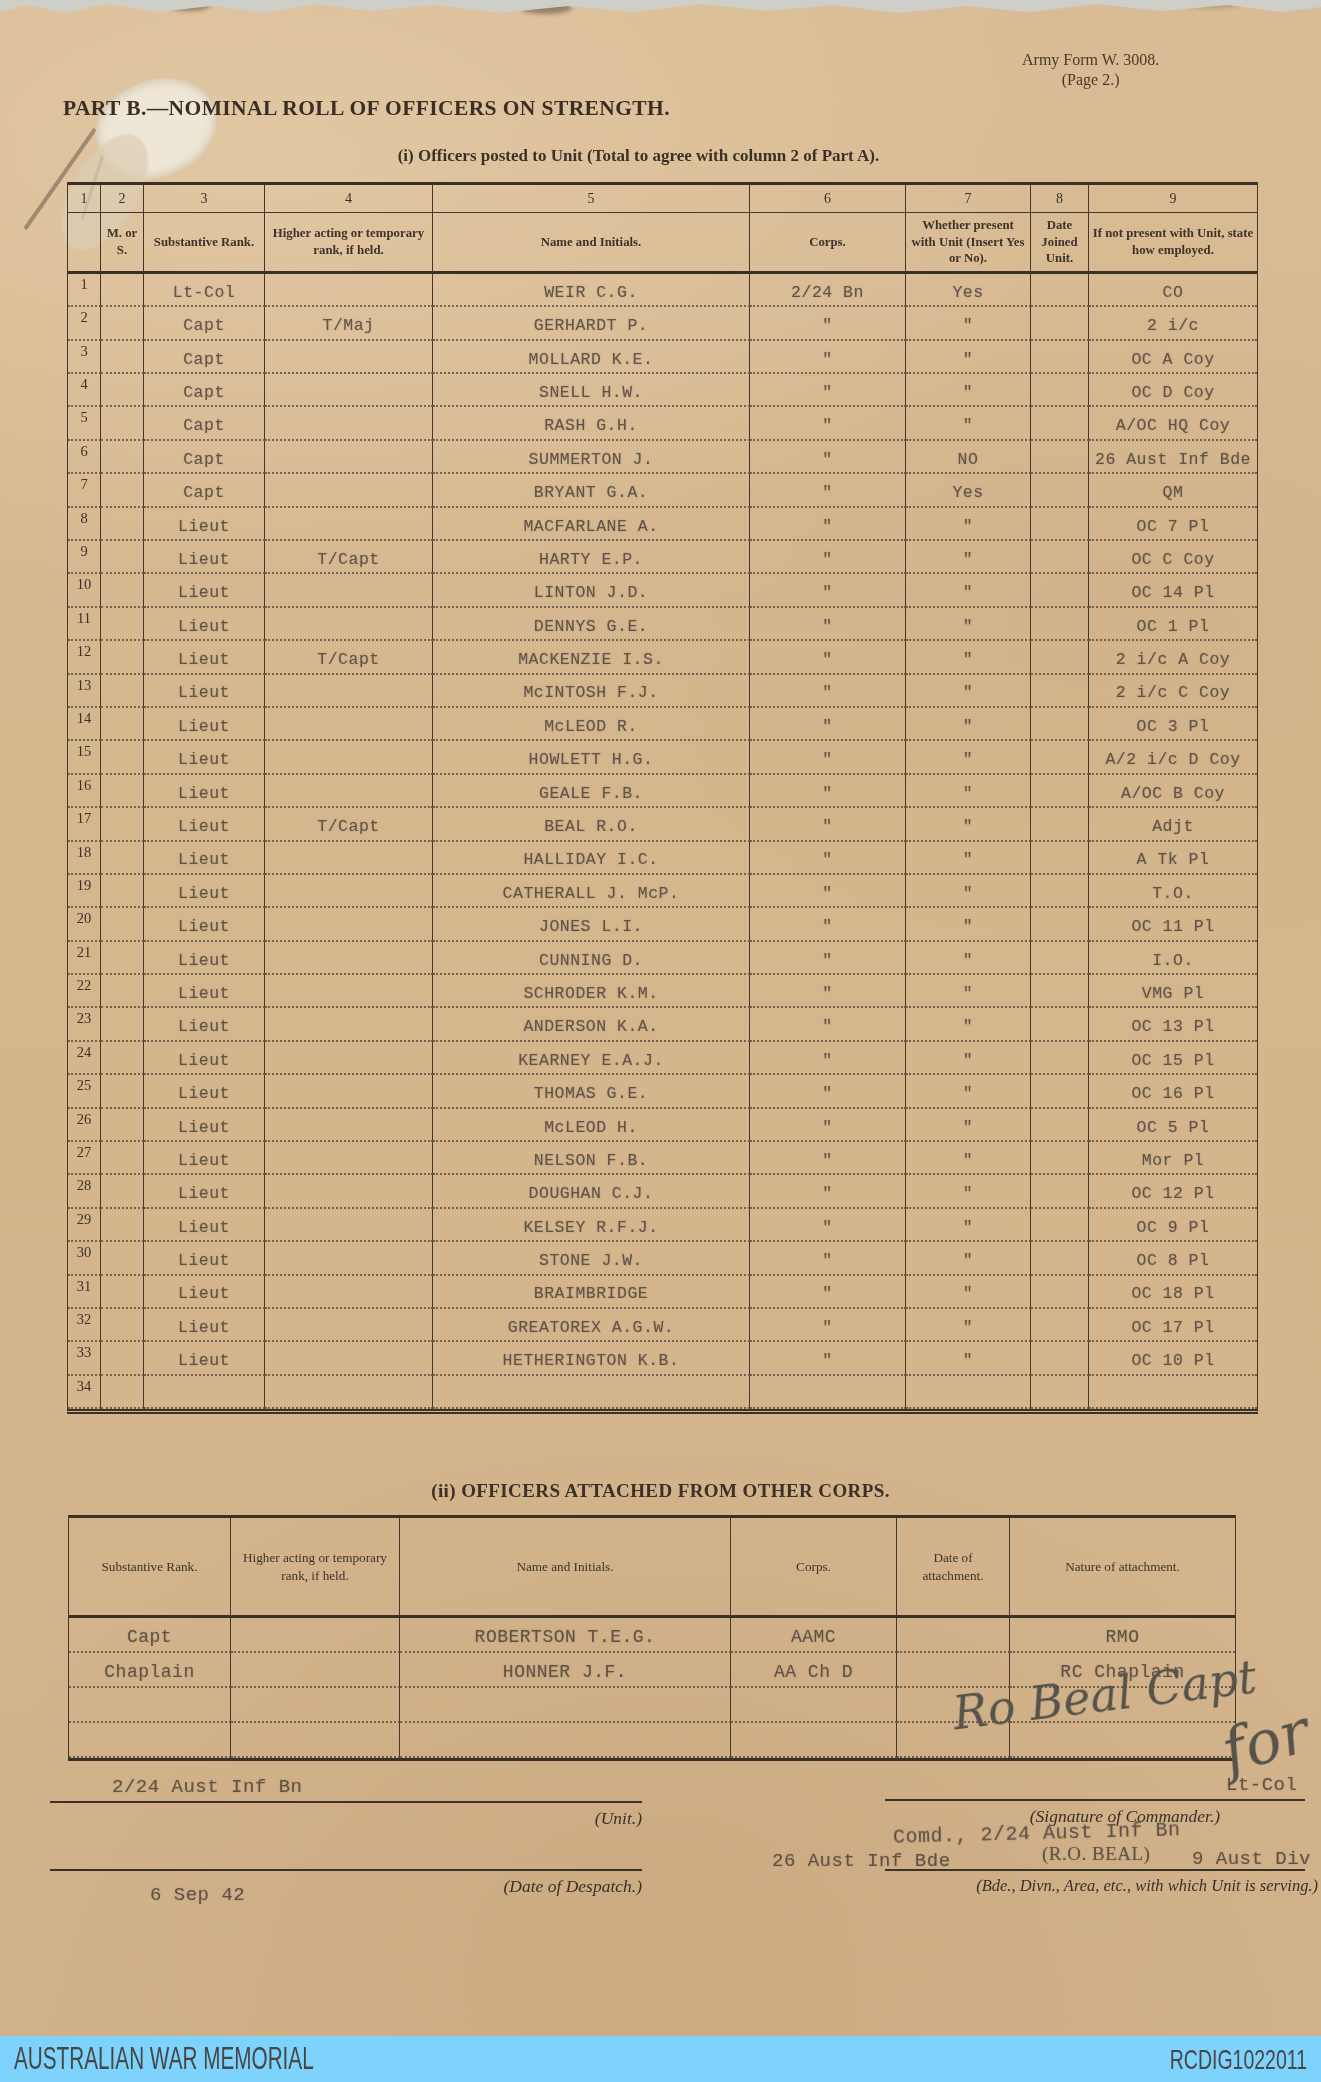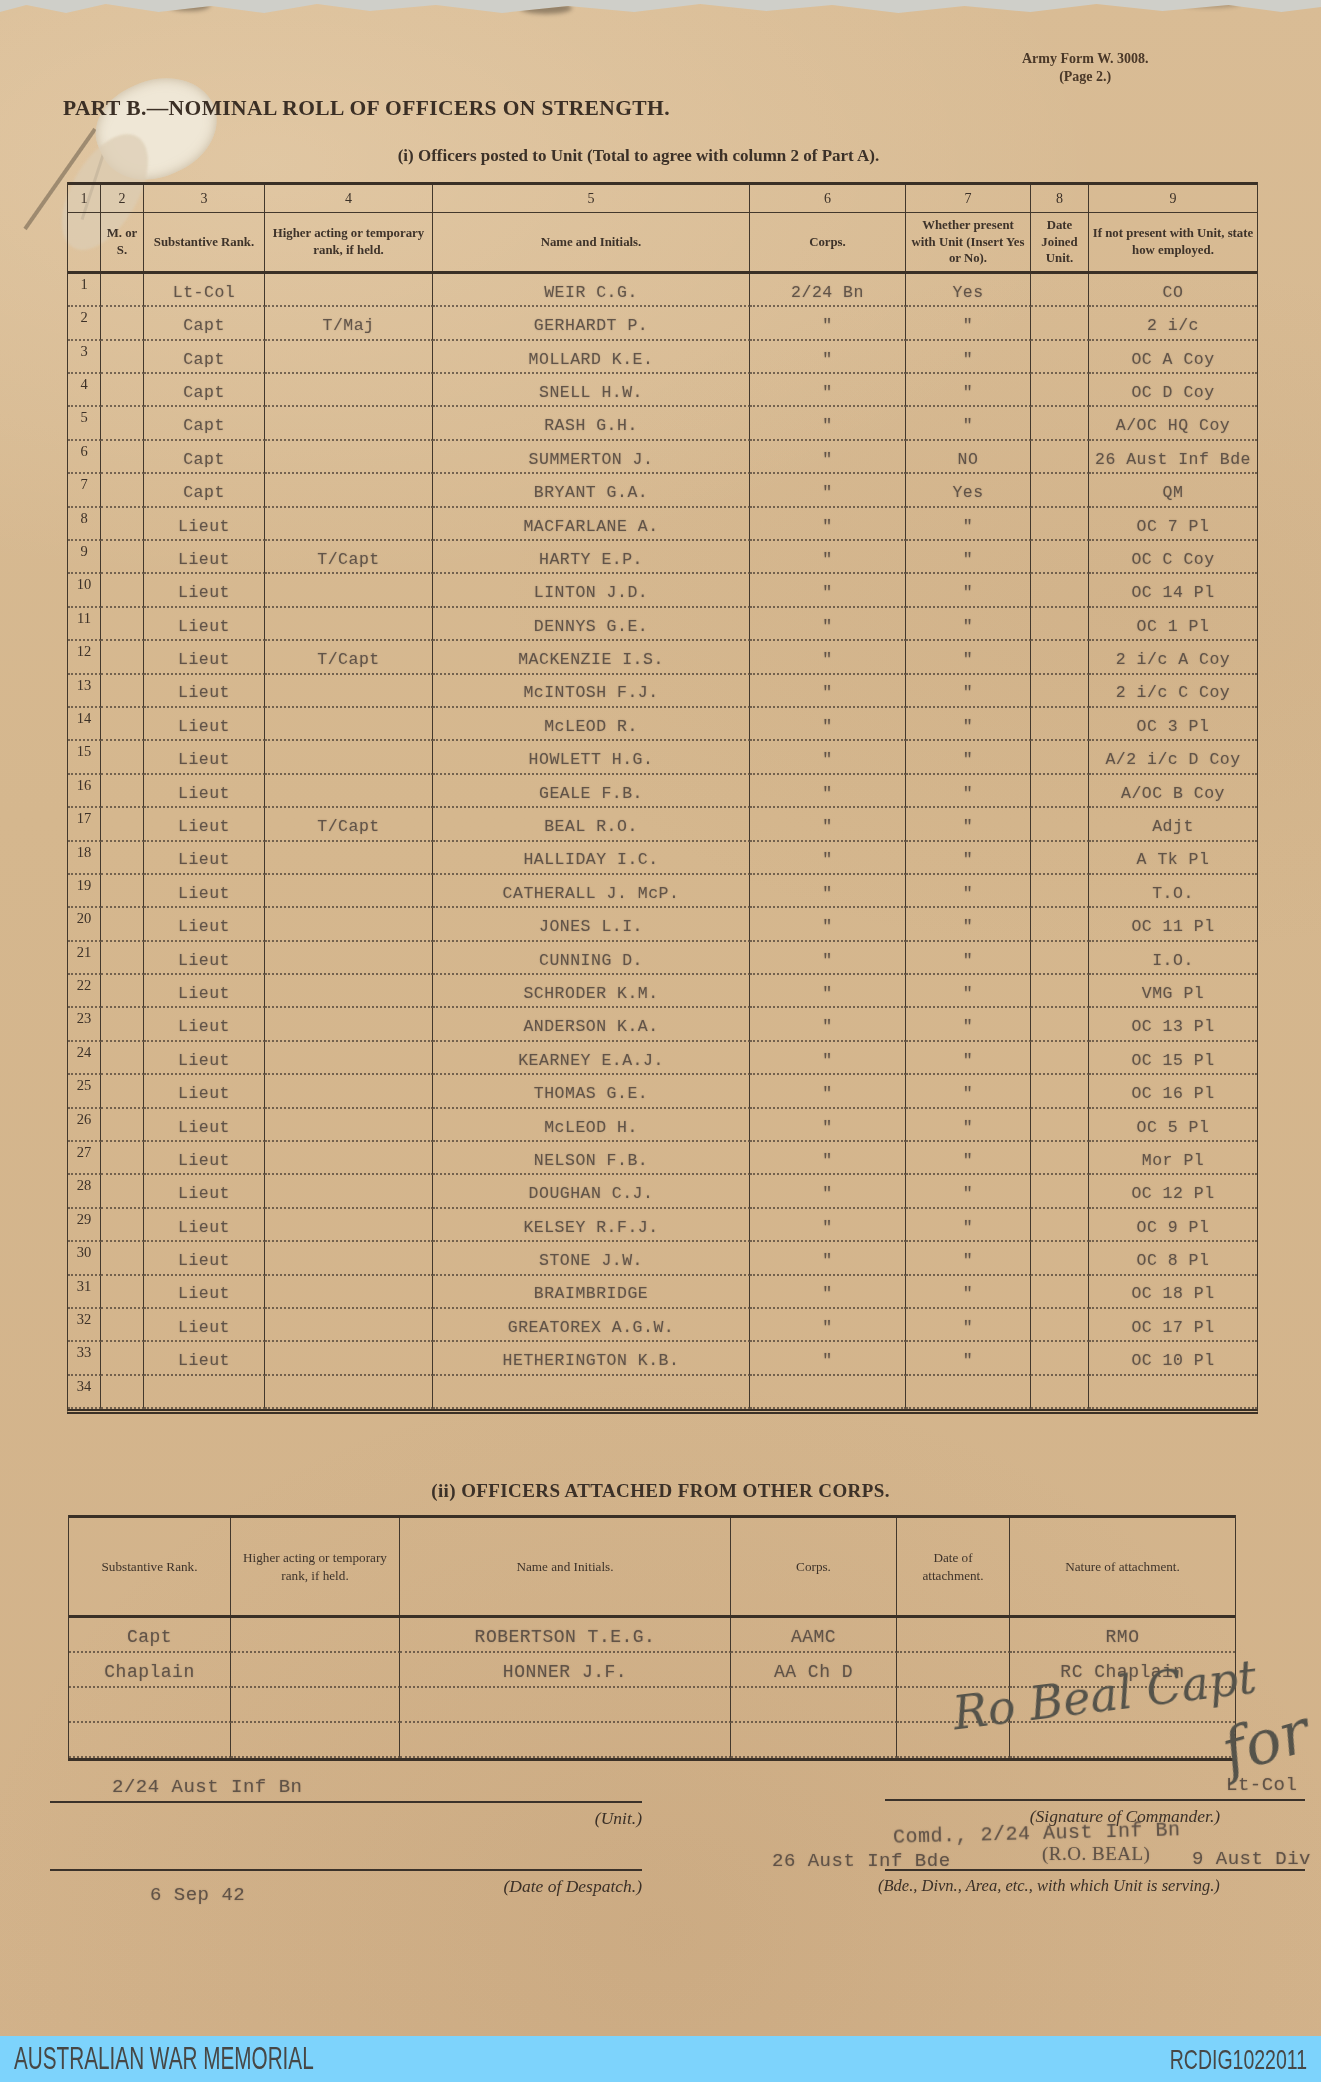--- a/index.html
+++ b/index.html
@@ -16,21 +16,21 @@
       linear-gradient(180deg,#d9bc95 0%,#d5b78e 40%,#d2b28a 100%);
     clip-path:polygon(0 12px,2% 5px,5% 13px,8% 4px,12% 12px,16% 6px,20% 13px,24% 4px,28% 11px,33% 5px,38% 13px,43% 6px,48% 12px,53% 4px,58% 11px,63% 5px,68% 13px,73% 6px,78% 12px,83% 4px,88% 11px,93% 5px,97% 12px,100% 7px,100% 100%,0 100%);
   }
   .smudge{position:absolute;background:rgba(60,50,40,.45);filter:blur(2px);border-radius:50%;}
   .patch1{position:absolute;left:96px;top:80px;width:122px;height:96px;background:#efe7d6;border-radius:45% 55% 50% 50%;transform:rotate(-25deg);box-shadow:inset 0 0 12px rgba(175,155,125,.65);}
   .patch2{position:absolute;left:72px;top:128px;width:66px;height:128px;background:rgba(220,205,180,.72);border-radius:50%;transform:rotate(30deg);filter:blur(1px);}
   .scratch{position:absolute;background:rgba(80,68,56,.45);filter:blur(.6px);}
 
   
   .print{color:#3c3128;}
-  .form-no{position:absolute;left:1022px;top:50px;font-size:14px;font-weight:bold;color:#4a3828;line-height:1.25;}
+  .form-no{position:absolute;left:1022px;top:50px;font-size:16px;font-weight:normal;color:#4a3828;line-height:1.25;}
   .form-no .pg{text-align:center;}
   .doc-title{position:absolute;left:63px;top:96px;font-size:21.5px;font-weight:bold;letter-spacing:.4px;color:#3b2f25;}
   .sub1{position:absolute;left:0;top:146px;width:1277px;text-align:center;font-size:17px;font-weight:bold;color:#3c3128;}
   .sub2{position:absolute;left:0;top:1480px;width:1321px;text-align:center;font-size:19px;font-weight:bold;letter-spacing:.4px;color:#3c3128;}
 
   
   .typed{font-family:"Liberation Mono","DejaVu Sans Mono",monospace;color:rgba(84,72,64,.85);filter:blur(.45px);letter-spacing:.5px;text-shadow:0 0 1.5px rgba(84,72,64,.4);white-space:nowrap;}
 
   
   .t1{position:absolute;left:67px;top:182px;width:1189px;border-left:1.5px solid #43382c;border-right:1.5px solid #43382c;border-bottom:5px double #3a3026;}
@@ -549,20 +549,20 @@
     <div class="fline" style="left:50px;top:1869px;width:592px;"></div>
     <div class="flabel" style="left:50px;top:1876px;width:592px;text-align:right;">(Date of Despatch.)</div>
 
     <div class="fline" style="left:885px;top:1799px;width:420px;"></div>
     <div class="flabel" style="left:885px;top:1806px;width:420px;text-align:center;padding-left:60px;box-sizing:border-box;">(Signature of Commander.)</div>
     <div class="bt typed" style="left:893px;top:1822px;transform:rotate(-1.5deg);font-size:20px;">Comd., 2/24 Aust Inf Bn</div>
     <div class="bt typed" style="left:1042px;top:1843px;font-family:Liberation Serif, serif;">(R.O. BEAL)</div>
     <div class="bt typed" style="left:772px;top:1850px;">26 Aust Inf Bde</div>
     <div class="bt typed" style="left:1192px;top:1848px;">9 Aust Div</div>
     <div class="fline" style="left:885px;top:1869px;width:420px;"></div>
-    <div class="flabel" style="left:878px;top:1876px;width:440px;font-size:16.5px;">(Bde., Divn., Area, etc., with which Unit is serving.)</div>
+    <div class="flabel" style="left:878px;top:1876px;width:440px;font-size:16.5px;text-align:right;">(Bde., Divn., Area, etc., with which Unit is serving.)</div>
   </div>
 
   <div class="awm-bar">
     <span class="awm-left">AUSTRALIAN WAR MEMORIAL</span>
     <span class="awm-right">RCDIG1022011</span>
   </div>
 </div>
 
 </body></html>

